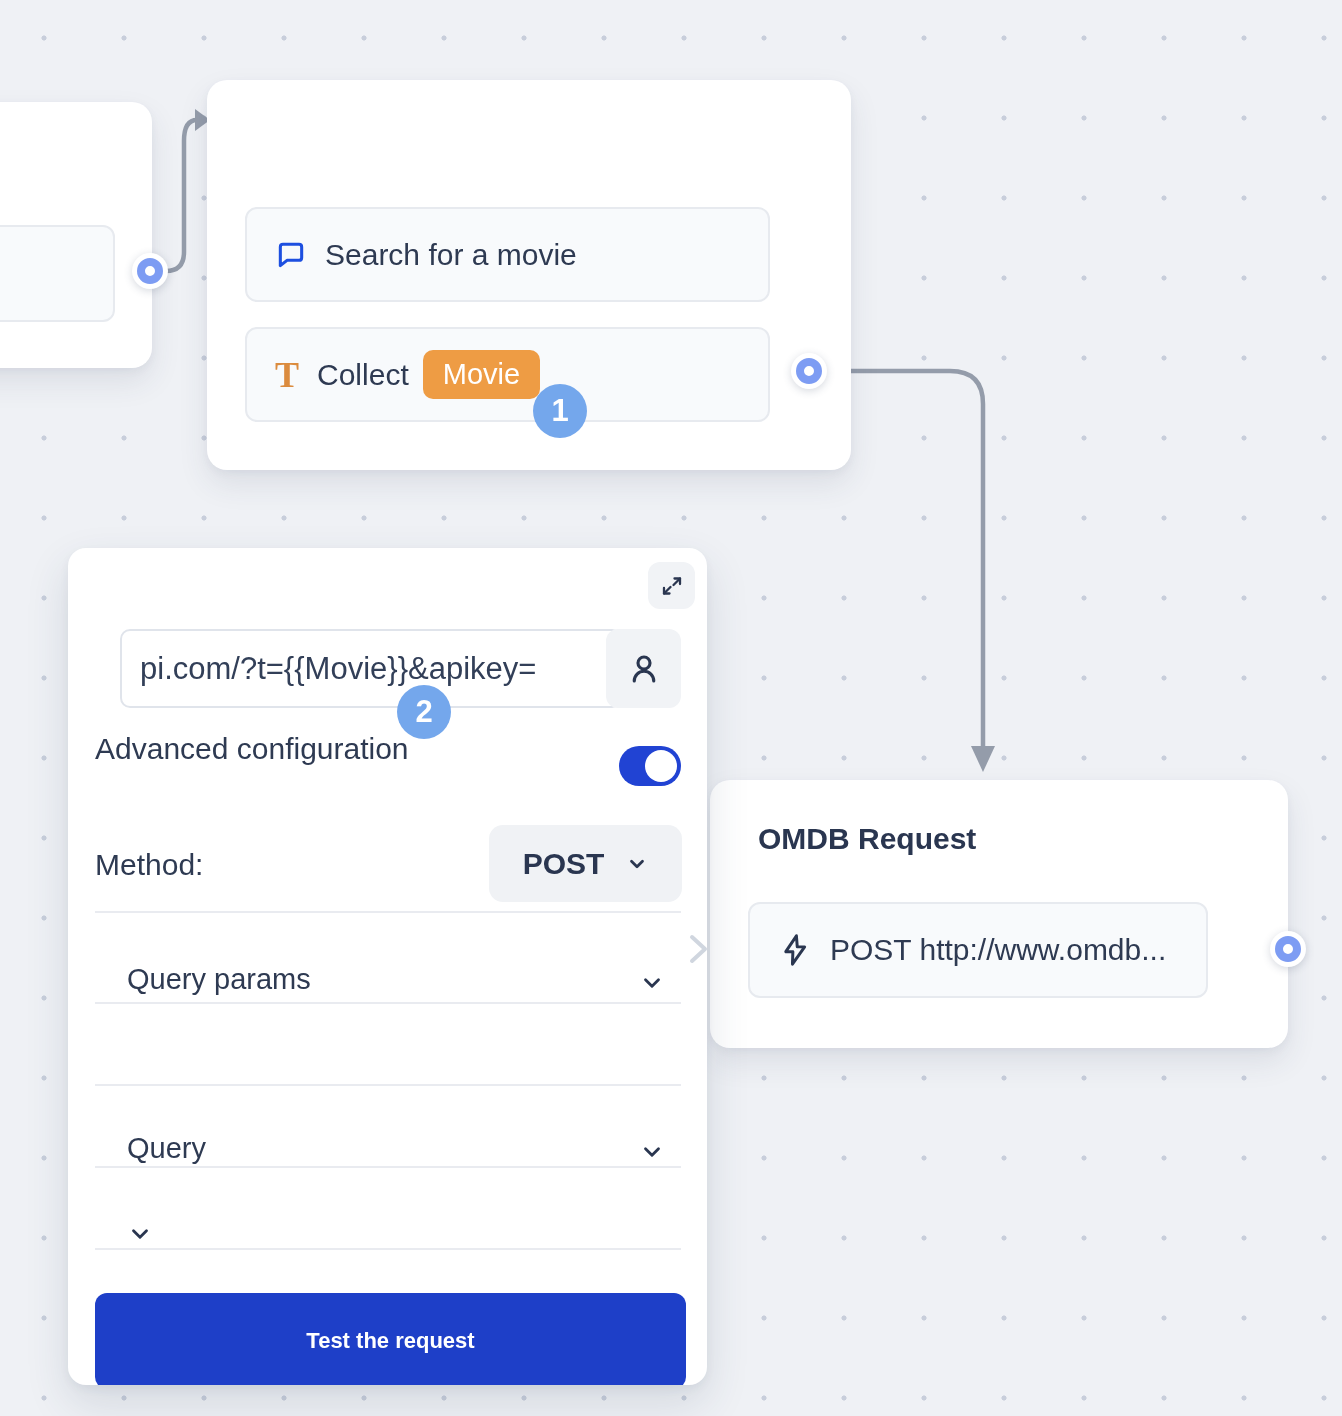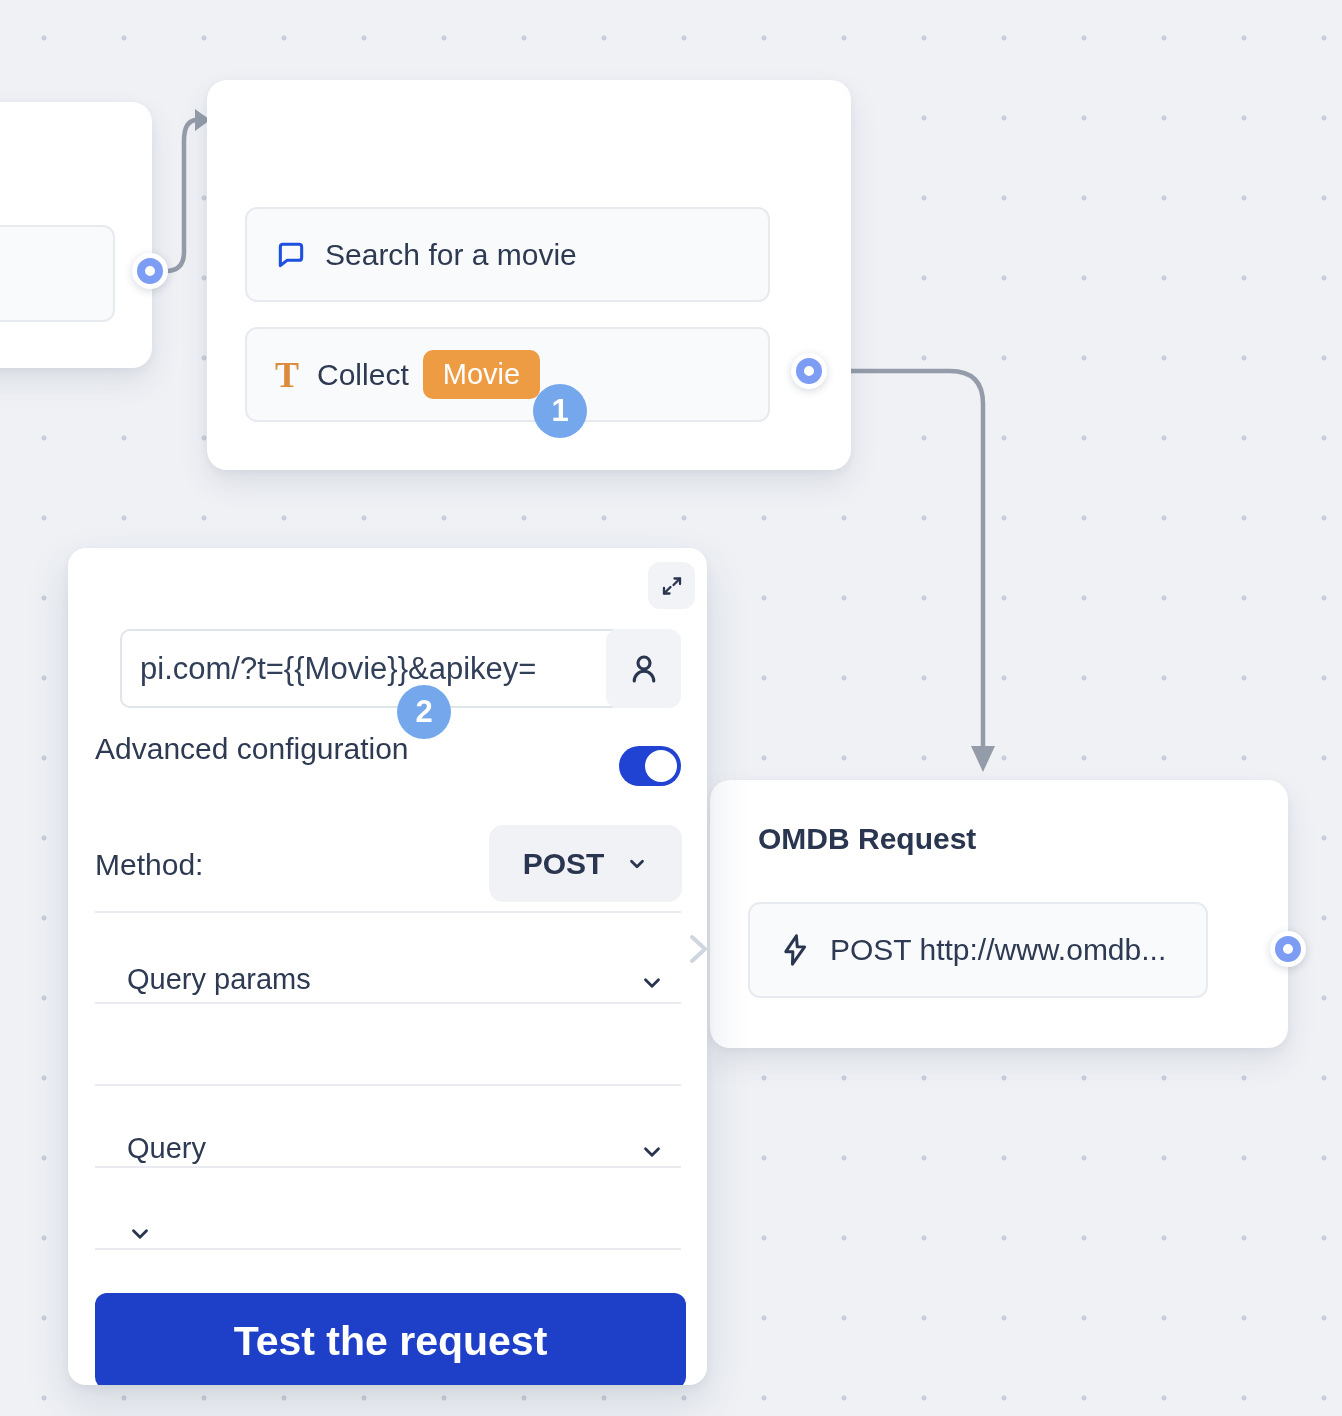--- a/index.html
+++ b/index.html
@@ -91,21 +91,21 @@
   .divider{position:absolute; left:27px; width:586px; height:2px; background:#e9ebf0;}
   .section-row{
     position:absolute; left:27px; width:586px; height:80px; cursor:pointer;
     display:flex; align-items:flex-end; justify-content:space-between;
     padding:0 16px 0 32px; box-sizing:border-box;
   }
   .section-row span{font-size:29px; color:#2e3a52;}
   .test-btn{
     position:absolute; left:27px; top:745px; width:591px; height:96px;
     background:#1e3fc8; color:#ffffff; border:none; border-radius:12px;
-    font-size:41px; font-weight:700; font-family:"Liberation Sans", sans-serif; cursor:pointer;
+    font-size:22px; font-weight:700; font-family:"Liberation Sans", sans-serif; cursor:pointer;
     display:flex; align-items:center; justify-content:center;
   }
 </style>
 </head>
 <body>
 
 <div class="canvas">
 
   <svg class="layer edges">
     <path d="M 161 271 L 166 271 Q 184 271 184 252 L 184 141 Q 184 120 197 120" fill="none" stroke="#949caa" stroke-width="4.5" stroke-linecap="round"></path>

